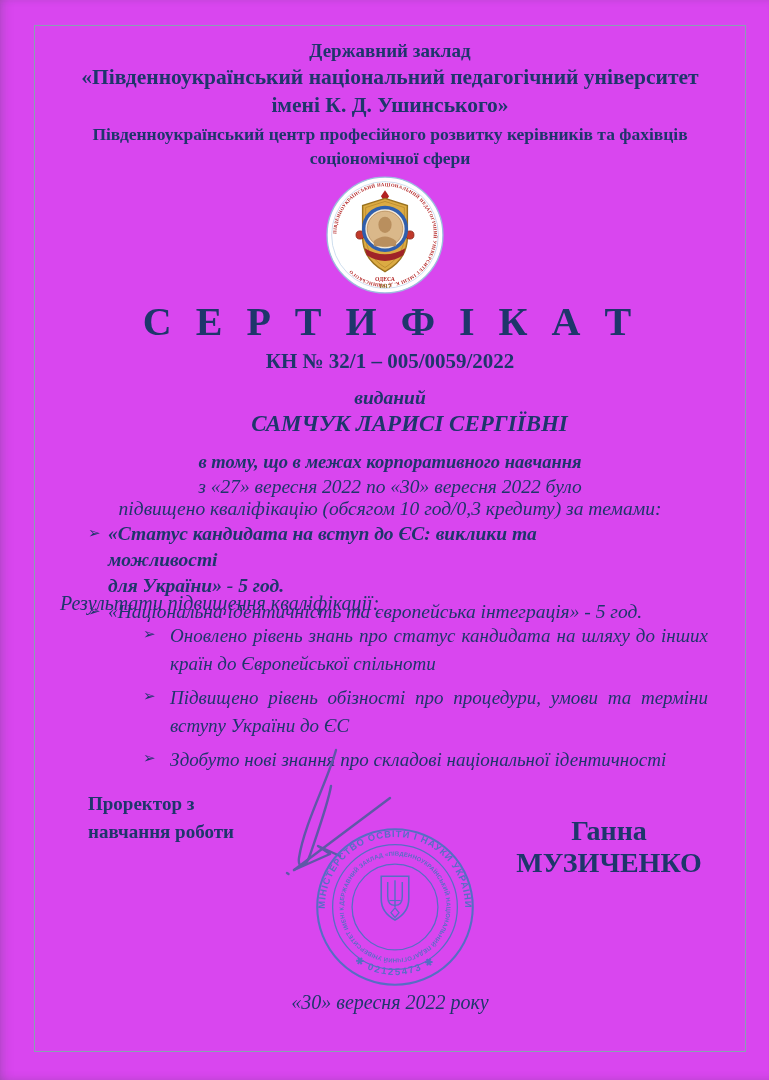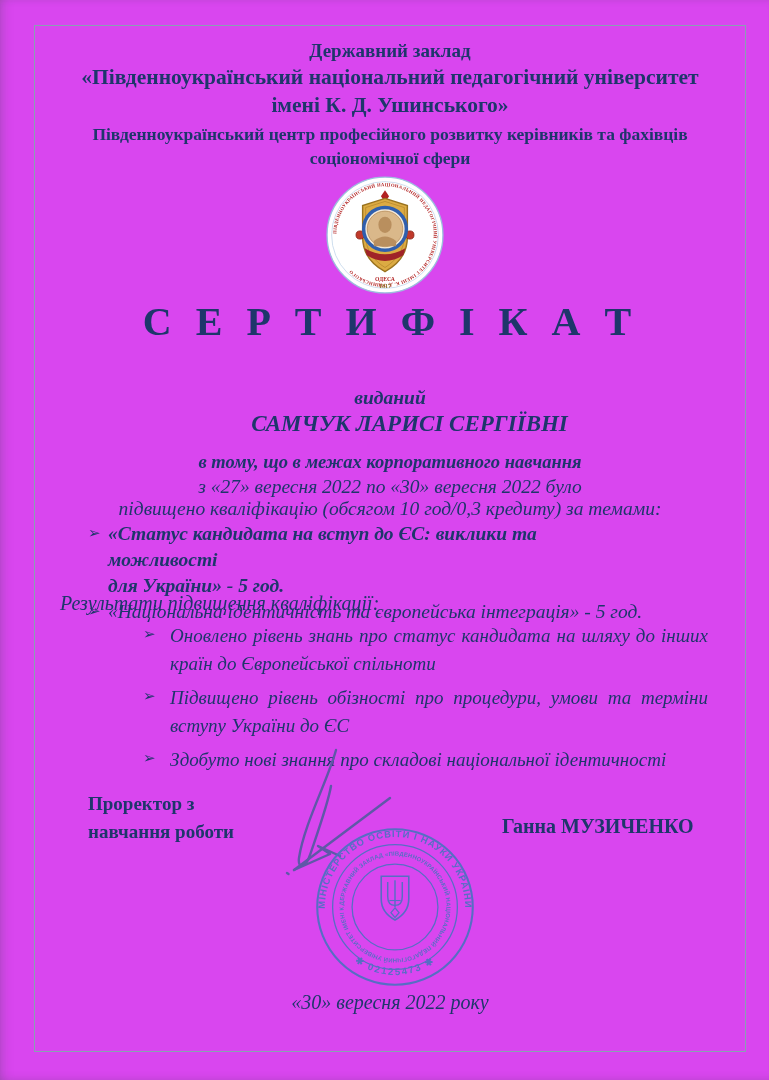--- a/index.html
+++ b/index.html
@@ -45,21 +45,21 @@
             font-family: "DejaVu Sans", sans-serif; font-size: 15px; line-height: 1.7; color: #1e366b; }
 
   .results-label { top: 592px; left: 60px; font-size: 20px; font-style: italic; }
   .results { top: 622px; left: 143px; width: 565px; font-size: 19px; font-style: italic;
              line-height: 1.45; text-align: justify; }
   .result { position: relative; padding-left: 27px; margin-bottom: 7px; }
   .result .marker { line-height: 1.65; }
   .result p { margin: 0; }
 
   .sig-position { top: 790px; left: 88px; width: 170px; font-size: 19px; font-weight: bold; line-height: 1.45; }
-  .sig-name     { top: 815px; left: 502px; width: 214px; font-size: 20px; font-weight: bold; text-align: left; }
+  .sig-name     { top: 815px; left: 502px; width: 214px; font-size: 28px; font-weight: bold; text-align: center; }
   .signature-svg { top: 746px; left: 278px; width: 128px; height: 140px; }
   .stamp-svg     { top: 826px; left: 314px; width: 162px; height: 162px; opacity: .9; }
 
   .date-line { top: 991px; font-size: 20px; font-style: italic; }
 </style>
 </head>
 <body>
 
 <div class="page">
   <div class="frame"></div>
@@ -91,20 +91,21 @@
     <circle cx="60" cy="54" r="21" fill="#f4e9d8" stroke="#2f5fae" stroke-width="3.4"></circle>
     <circle cx="60" cy="54" r="17.5" fill="#dab88a" stroke="#b98f5e" stroke-width="0.8"></circle>
     <ellipse cx="60" cy="50" rx="6.5" ry="8" fill="#b98f5e"></ellipse>
     <path d="M49,66 Q60,57 71,66 L71,71 L49,71 Z" fill="#b98f5e"></path>
     <path d="M40,73 Q60,85 80,73 L78,80 Q60,91 42,80 Z" fill="#a02328"></path>
     <text x="60" y="105.5" text-anchor="middle" font-size="5.6" font-weight="bold" fill="#b22222" font-family="Liberation Serif, serif">ОДЕСА</text>
     <text x="60" y="112.5" text-anchor="middle" font-size="6" font-weight="bold" fill="#8a6d1f" font-family="Liberation Serif, serif">1817</text>
   </svg>
 
   <div class="abs ctr cert-title">С Е Р Т И Ф І К А Т</div>
+  <div class="abs ctr cert-number">КН № 32/1 – 005/0059/2022</div>
   <div class="abs ctr issued">виданий</div>
   <div class="abs ctr recipient">САМЧУК ЛАРИСІ СЕРГІЇВНІ</div>
 
   <div class="abs ctr intro">в тому, що в межах корпоративного навчання</div>
   <div class="abs ctr period">з «27» вересня 2022 по «30» вересня 2022 було</div>
   <div class="abs ctr qualif">підвищено кваліфікацію (обсягом 10 год/0,3 кредиту) за темами:</div>
 
   <div class="abs topics">
     <div class="topic bold">
       <span class="marker">➢</span>

